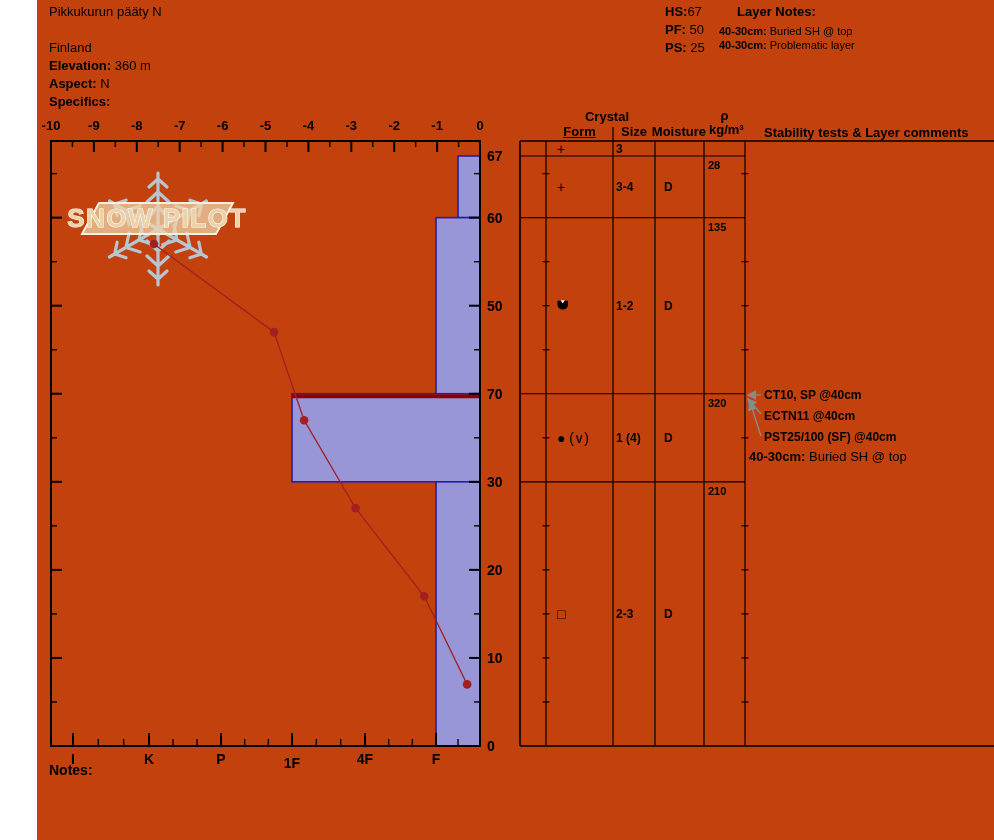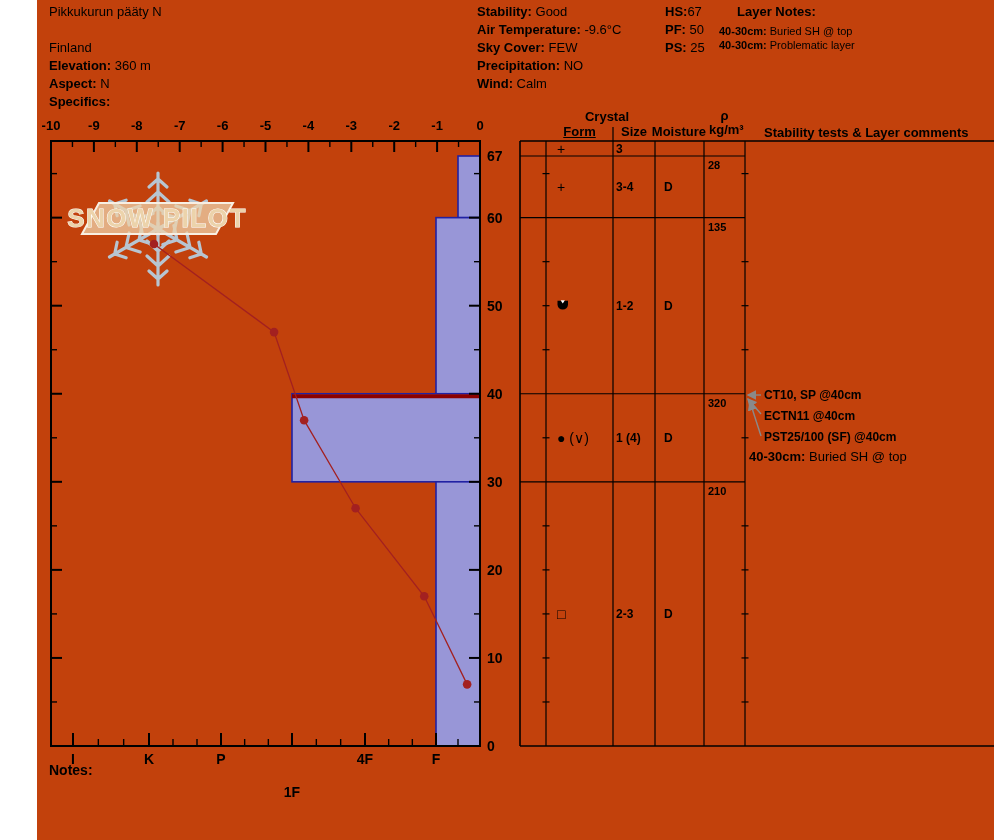--- a/index.html
+++ b/index.html
@@ -31,27 +31,20 @@
   <div class="hdr" style="left:12px;top:3px;">
     <div>Pikkukurun pääty N</div>
     <div>&nbsp;</div>
     <div>Finland</div>
     <div><b>Elevation:</b> <span>360 m</span></div>
     <div><b>Aspect:</b> <span>N</span></div>
     <div><b>Specifics:</b> <span></span></div>
   </div>
 
 
-  <div class="hdr" style="left:440px;top:3px;">
-    <div><b>Stability:</b> <span>Good</span></div>
-    <div><b>Air Temperature:</b> <span>-9.6°C</span></div>
-    <div><b>Sky Cover:</b> <span>FEW</span></div>
-    <div><b>Precipitation:</b> <span>NO</span></div>
-    <div><b>Wind:</b> <span>Calm</span></div>
-  </div>
 
   <div class="hdr" style="left:628px;top:3px;">
     <div><b>HS:</b><span>67</span></div>
     <div><b>PF:</b> <span>50</span></div>
     <div><b>PS:</b> <span>25</span></div>
   </div>
 
   <div class="hdr" style="left:700px;top:3px;font-weight:bold;">Layer Notes:</div>
   <div class="hdr-small" style="left:682px;top:24px;"><b>40-30cm:</b> <span>Buried SH @ top</span></div>
   <div class="hdr-small" style="left:682px;top:38px;"><b>40-30cm:</b> <span>Problematic layer</span></div>
@@ -218,29 +211,29 @@
       <div class="tl" style="left:168.6px;top:118px;">-6</div>
       <div class="tl" style="left:211.5px;top:118px;">-5</div>
       <div class="tl" style="left:254.39999999999998px;top:118px;">-4</div>
       <div class="tl" style="left:297.3px;top:118px;">-3</div>
       <div class="tl" style="left:340.2px;top:118px;">-2</div>
       <div class="tl" style="left:383.1px;top:118px;">-1</div>
       <div class="tl" style="left:426px;top:118px;">0</div>
       <div class="hl" style="left:450px;top:148px;">67</div>
       <div class="hl" style="left:450px;top:209.64179104477614px;">60</div>
       <div class="hl" style="left:450px;top:297.7014925373134px;">50</div>
-      <div class="hl" style="left:450px;top:385.76119402985074px;">40</div>
+      <div class="hl" style="left:450px;top:385.76119402985074px;">70</div>
       <div class="hl" style="left:450px;top:473.82089552238807px;">30</div>
       <div class="hl" style="left:450px;top:561.8805970149253px;">20</div>
       <div class="hl" style="left:450px;top:649.9402985074627px;">10</div>
       <div class="hl" style="left:450px;top:738px;">0</div>
       <div class="xl" style="left:19px;top:751px;">I</div>
       <div class="xl" style="left:95px;top:751px;">K</div>
       <div class="xl" style="left:167px;top:751px;">P</div>
-      <div class="xl" style="left:238px;top:784px;">1F</div>
+      <div class="xl" style="left:238px;top:755px;">1F</div>
       <div class="xl" style="left:311px;top:751px;">4F</div>
       <div class="xl" style="left:382px;top:751px;">F</div>
       <div class="cell-form" style="left:520px;top:140.5px;">+</div>
       <div class="cell-size" style="left:579px;top:140.5px;">3</div>
       <div class="cell-form" style="left:520px;top:178.82089552238807px;">+</div>
       <div class="cell-size" style="left:579px;top:178.82089552238807px;">3-4</div>
       <div class="cell-moist" style="left:627px;top:178.82089552238807px;">D</div>
       <div class="cell-dens" style="left:671px;top:159px;">28</div>
       <div class="cell-size" style="left:579px;top:297.70149253731347px;">1-2</div>
       <div class="cell-moist" style="left:627px;top:297.70149253731347px;">D</div>

